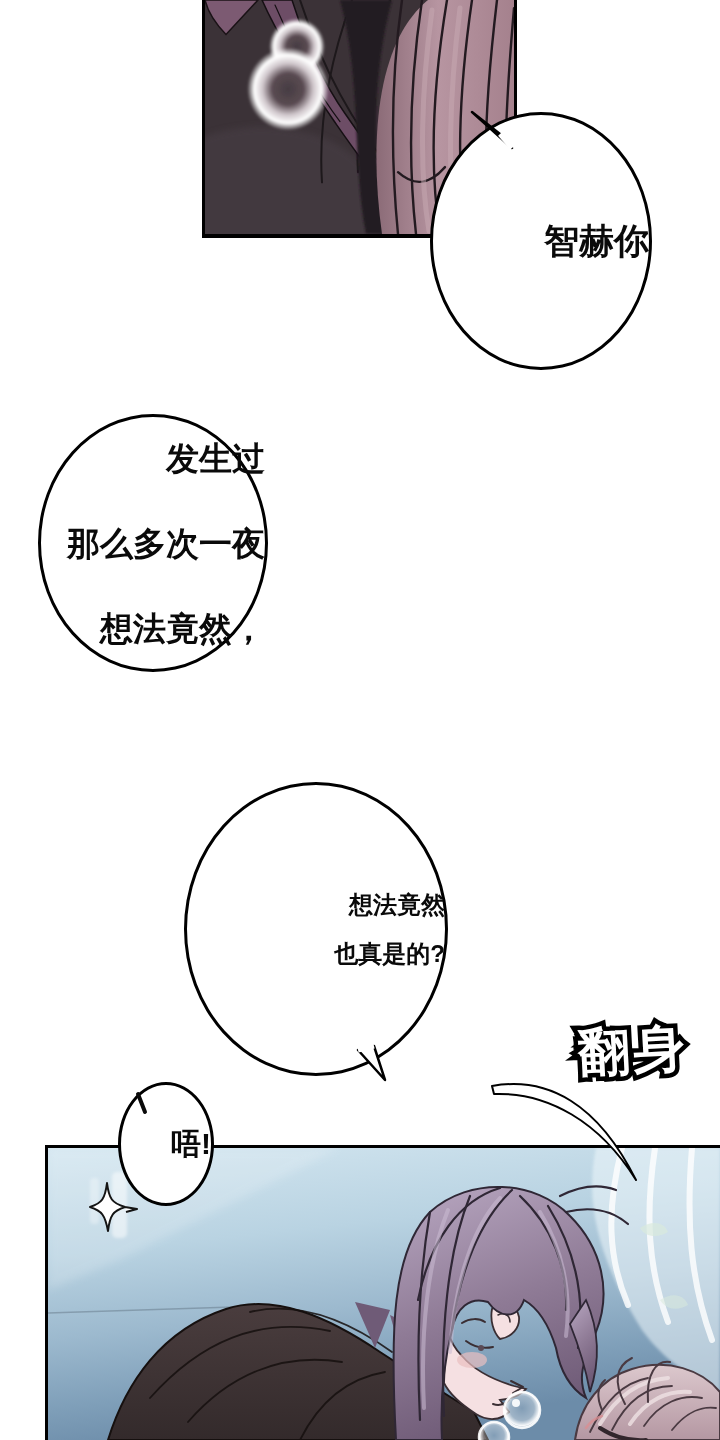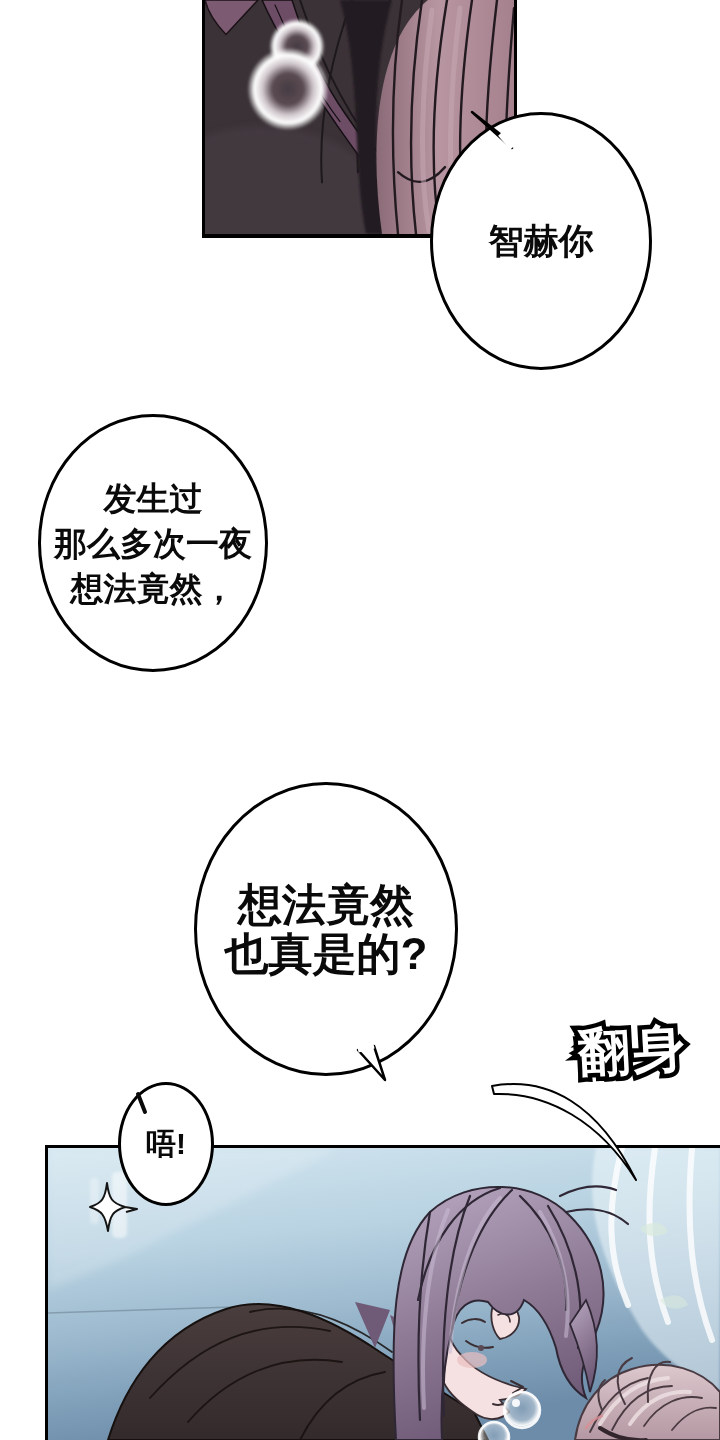--- a/index.html
+++ b/index.html
@@ -3,25 +3,25 @@
 <meta charset="utf-8">
 <style>
   html,body{margin:0;padding:0;background:#fff;}
   #page{position:relative;width:720px;height:1440px;background:var(--page_bg,#fff);overflow:hidden;
         font-family:"Liberation Sans","DejaVu Sans",sans-serif;}
   .panel{position:absolute;box-sizing:border-box;}
   #panel-1{left:202px;top:0;width:315px;height:238px;border:3px solid #000;border-top:none;border-bottom-width:4px;background:var(--p1_bg,#3b3237);}
   #panel-2{left:45px;top:1145px;width:675px;height:295px;border-left:3px solid #000;border-top:3px solid #000;background:var(--sky_mid,#a4bfd3);}
   .panel svg{position:absolute;left:0;top:0;width:100%;height:100%;display:block;}
   .bubble{position:absolute;background:#fff;border:3.5px solid #000;border-radius:50%;
-          display:flex;flex-direction:column;align-items:center;justify-content:center;
+          display:flex;flex-direction:column;align-items:flex-end;justify-content:center;
           text-align:center;font-weight:bold;color:#0a0a0a;z-index:30;box-sizing:border-box;}
   #bubble-1{left:430px;top:112px;width:222px;height:258px;font-size:35px;line-height:46px;}
-  #bubble-2{left:38px;top:414px;width:230px;height:258px;font-size:33px;line-height:45px;}
-  #bubble-3{left:194px;top:782px;width:264px;height:294px;font-size:44px;line-height:49px;}
+  #bubble-2{left:38px;top:414px;width:230px;height:258px;font-size:33px;line-height:45px;gap:40px;}
+  #bubble-3{left:184px;top:782px;width:264px;height:294px;font-size:24px;line-height:49px;}
   #bubble-4{left:118px;top:1082px;width:96px;height:124px;font-size:30px;line-height:34px;z-index:40;}
   .tail{position:absolute;z-index:31;pointer-events:none;}
   #sfx{position:absolute;left:578px;top:1016px;z-index:25;transform:rotate(-3deg);
        font-size:52px;font-weight:bold;letter-spacing:3px;color:#fff;
        -webkit-text-stroke:9px #000;paint-order:stroke fill;}
   #swoosh{position:absolute;left:460px;top:1060px;z-index:22;pointer-events:none;}
   .nb{stroke-linecap:round;stroke-linejoin:round;fill:none;}
 </style>
 </head>
 <body>

